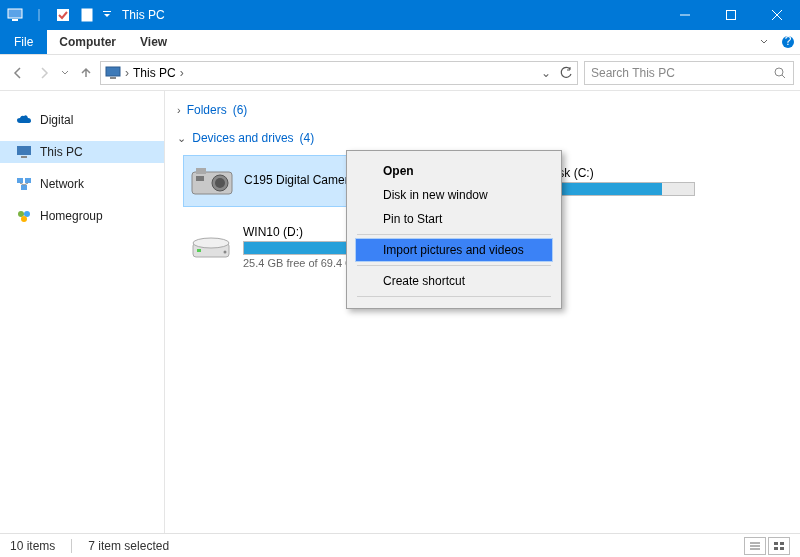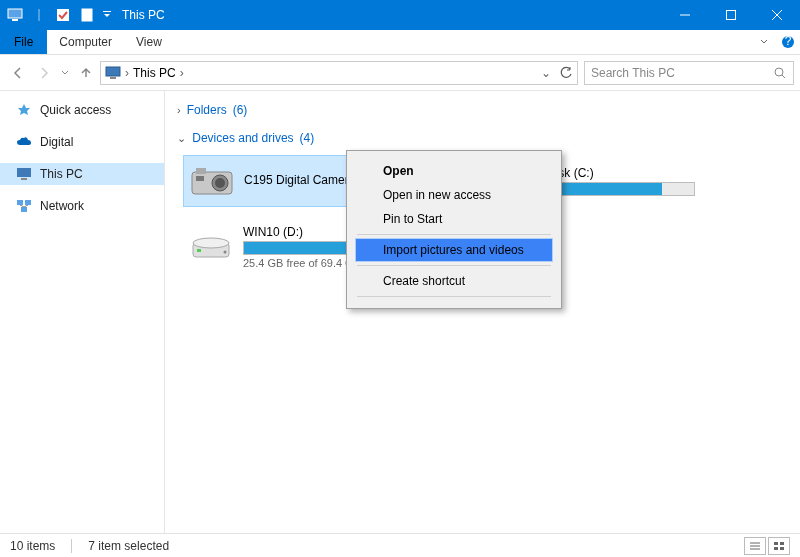--- a/index.html
+++ b/index.html
@@ -8,22 +8,22 @@
 
 .titlebar { height: 30px; background: #0078d7; color: #fff; display: flex; align-items: center; }
 .titlebar .qat { display: flex; align-items: center; padding: 0 4px; gap: 2px; }
 .titlebar .qat-icon { width: 22px; height: 22px; display: flex; align-items: center; justify-content: center; }
 .titlebar .title { margin-left: 4px; font-size: 12px; }
 .winbtns { margin-left: auto; display: flex; }
 .winbtn { width: 46px; height: 30px; display: flex; align-items: center; justify-content: center; color: #fff; }
 
 
 .ribbon { height: 25px; background: #fff; border-bottom: 1px solid #e1e1e1; display: flex; align-items: stretch; }
-.ribbon .file-tab { background: #0078d7; color: #000000; padding: 0 14px; display: flex; align-items: center; font-size: 12px; }
-.ribbon .tab { padding: 0 12px; display: flex; align-items: center; color: #333; font-size: 12px; }
+.ribbon .file-tab { background: #0078d7; color: #ffffff; padding: 0 14px; display: flex; align-items: center; font-size: 12px; }
+.ribbon .tab { padding: 0 12px; display: flex; align-items: center; color: #333; font-size: 12px; font-weight: bold; }
 .ribbon .spacer { flex: 1; }
 .ribbon .expand, .ribbon .help { width: 24px; display: flex; align-items: center; justify-content: center; color: #0078d7; }
 
 
 .navrow { height: 36px; display: flex; align-items: center; padding: 3px 6px; gap: 2px; border-bottom: 1px solid #e5e5e5; }
 .navbtn { width: 24px; height: 24px; display: flex; align-items: center; justify-content: center; color: #999; }
 .breadcrumb { flex: 1; height: 24px; border: 1px solid #ccc; display: flex; align-items: center; padding: 0 4px; gap: 4px; }
 .bc-icon { width: 16px; height: 16px; display:flex; align-items:center; justify-content:center; }
 .bc-sep { color: #666; }
 .bc-drop { margin-left: auto; display:flex; gap:2px; align-items:center; }
@@ -186,28 +186,20 @@
         <svg width="14" height="14">
           <circle cx="6" cy="6" r="4" fill="none" stroke="#888"></circle>
           <line x1="9" y1="9" x2="12" y2="12" stroke="#888"></line>
         </svg>
       </span>
   </div>
 </div>
 
 <div class="content">
   <div class="sidebar">
-    <div class="side-item">
-      <span class="sicon">
-          <svg width="14" height="14">
-            <path d="M7 1 L9 5 L13 5 L10 8 L11 12 L7 10 L3 12 L4 8 L1 5 L5 5 Z" fill="#4aa3df"></path>
-          </svg>
-        </span>
-      <span>Quick access</span>
-    </div>
     <div class="side-sep"></div>
     <div class="side-item">
       <span class="sicon">
           <svg width="16" height="12">
             <path d="M4 9 Q1 9 1 6 Q1 4 4 4 Q5 1 8 2 Q11 0 12 4 Q15 4 15 7 Q15 9 12 9 Z" fill="#0364b8"></path>
           </svg>
         </span>
       <span>Digital</span>
     </div>
     <div class="side-sep"></div>
@@ -227,20 +219,30 @@
             <rect x="1" y="1" width="6" height="5" fill="#5aa3e8"></rect>
             <rect x="9" y="1" width="6" height="5" fill="#5aa3e8"></rect>
             <rect x="5" y="8" width="6" height="5" fill="#5aa3e8"></rect>
             <line x1="4" y1="6" x2="8" y2="8" stroke="#888"></line>
             <line x1="12" y1="6" x2="8" y2="8" stroke="#888"></line>
           </svg>
         </span>
       <span>Network</span>
     </div>
     <div class="side-sep"></div>
+    <div class="side-item">
+      <span class="sicon">
+          <svg width="16" height="14">
+            <circle cx="5" cy="5" r="3" fill="#7cb342"></circle>
+            <circle cx="11" cy="5" r="3" fill="#42a5f5"></circle>
+            <circle cx="8" cy="10" r="3" fill="#ffb300"></circle>
+          </svg>
+        </span>
+      <span>Homegroup</span>
+    </div>
   </div>
 
   <div class="main">
     <div class="section-header">
       <span class="chev">›</span>
       <span>Folders</span>
       <span>(6)</span>
     </div>
 
     <div class="section-header" style="margin-top:6px;">
@@ -298,21 +300,21 @@
             </div>
           <div class="drive-sub">25.4 GB free of 69.4 GB</div>
         </div>
       </div>
     </div>
   </div>
 </div>
 
 <div class="context-menu">
   <div class="cm-item bold">Open</div>
-  <div class="cm-item">Open in new access</div>
+  <div class="cm-item">Disk in new window</div>
   <div class="cm-item">Pin to Start</div>
   <div class="cm-sep"></div>
   <div class="cm-item highlight">Import pictures and videos</div>
   <div class="cm-sep"></div>
   <div class="cm-item">Create shortcut</div>
   <div class="cm-sep"></div>
 </div>
 
 <div class="statusbar">
   <span>10 items</span>

